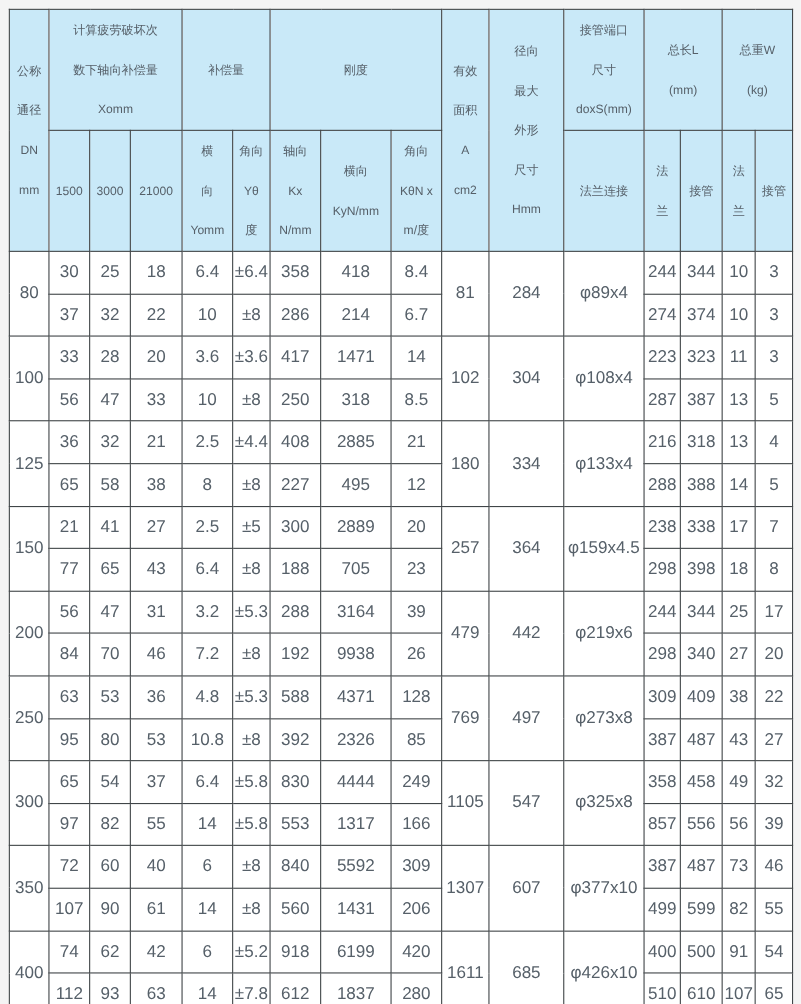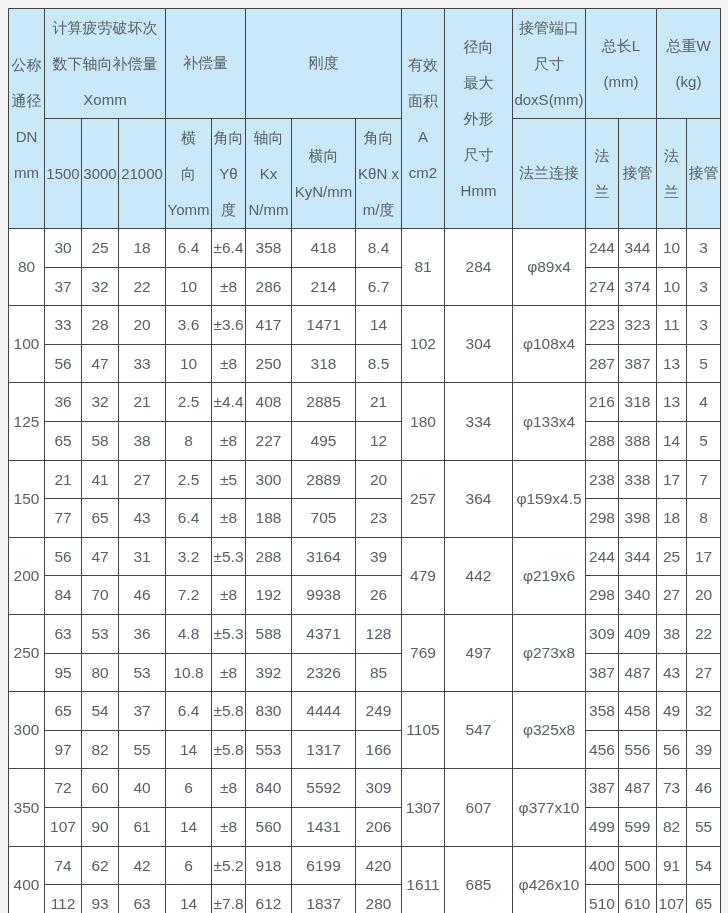--- a/index.html
+++ b/index.html
@@ -20,21 +20,21 @@
     border:1px solid #404548;
     font-weight:normal;
     text-align:center;
     vertical-align:middle;
     padding:0;
     overflow:hidden;
     white-space:nowrap;
   }
   thead th{
     background:#c9e9f8;
-    font-size:15px;
+    font-size:11px;
   }
   thead tr.h1{height:110px;}
   thead tr.h2{height:110px;}
   .ln{display:block;line-height:36px;}
   tbody td{
     font-size:15.5px;
     height:37.6px;
     line-height:37.6px;
   }
 </style>
@@ -357,21 +357,21 @@
         </tr>
         <tr>
           <td>97</td>
           <td>82</td>
           <td>55</td>
           <td>14</td>
           <td>±5.8</td>
           <td>553</td>
           <td>1317</td>
           <td>166</td>
-          <td>456</td>
+          <td>857</td>
           <td>556</td>
           <td>56</td>
           <td>39</td>
         </tr>
         <tr>
           <td rowspan="2">350</td>
           <td>72</td>
           <td>60</td>
           <td>40</td>
           <td>6</td>

